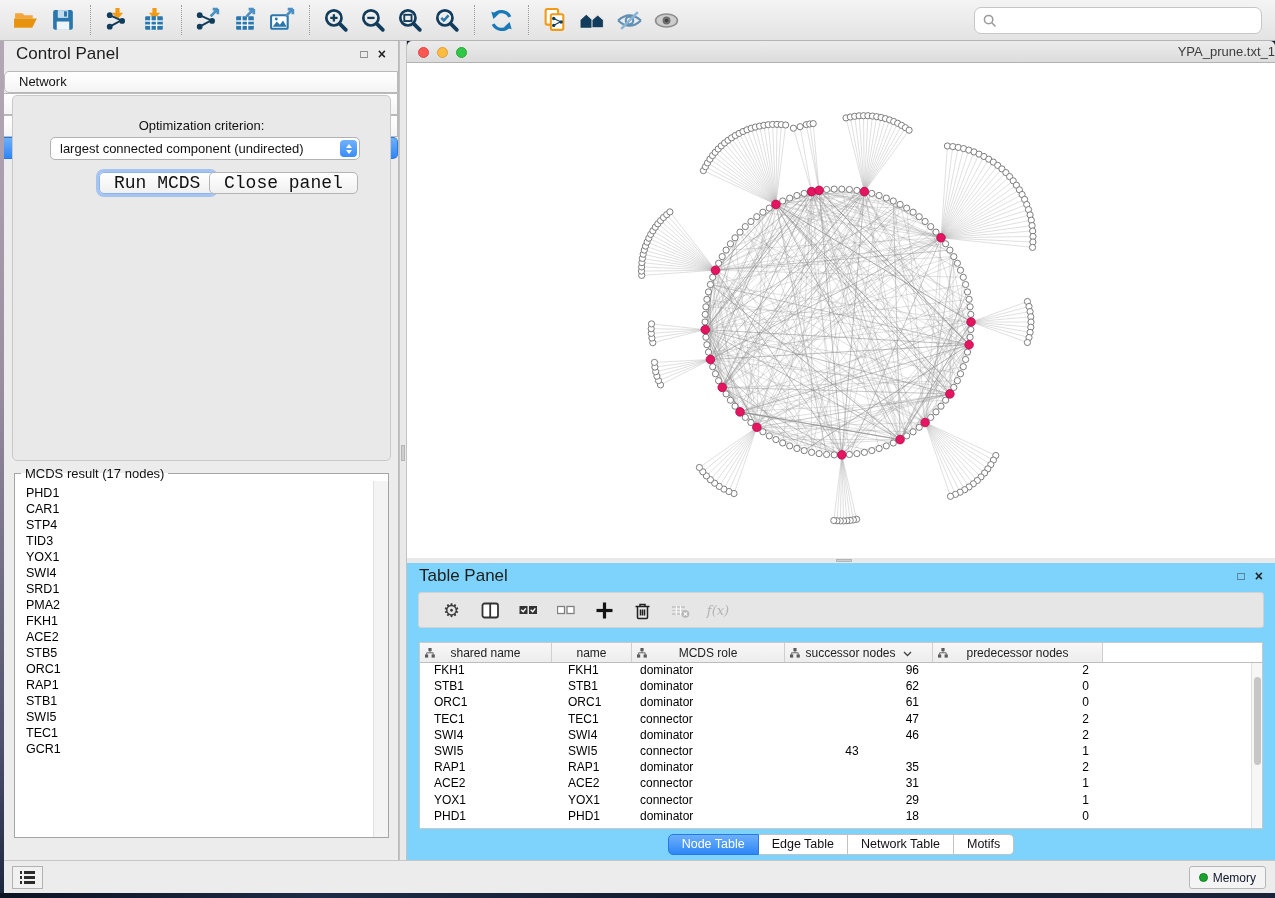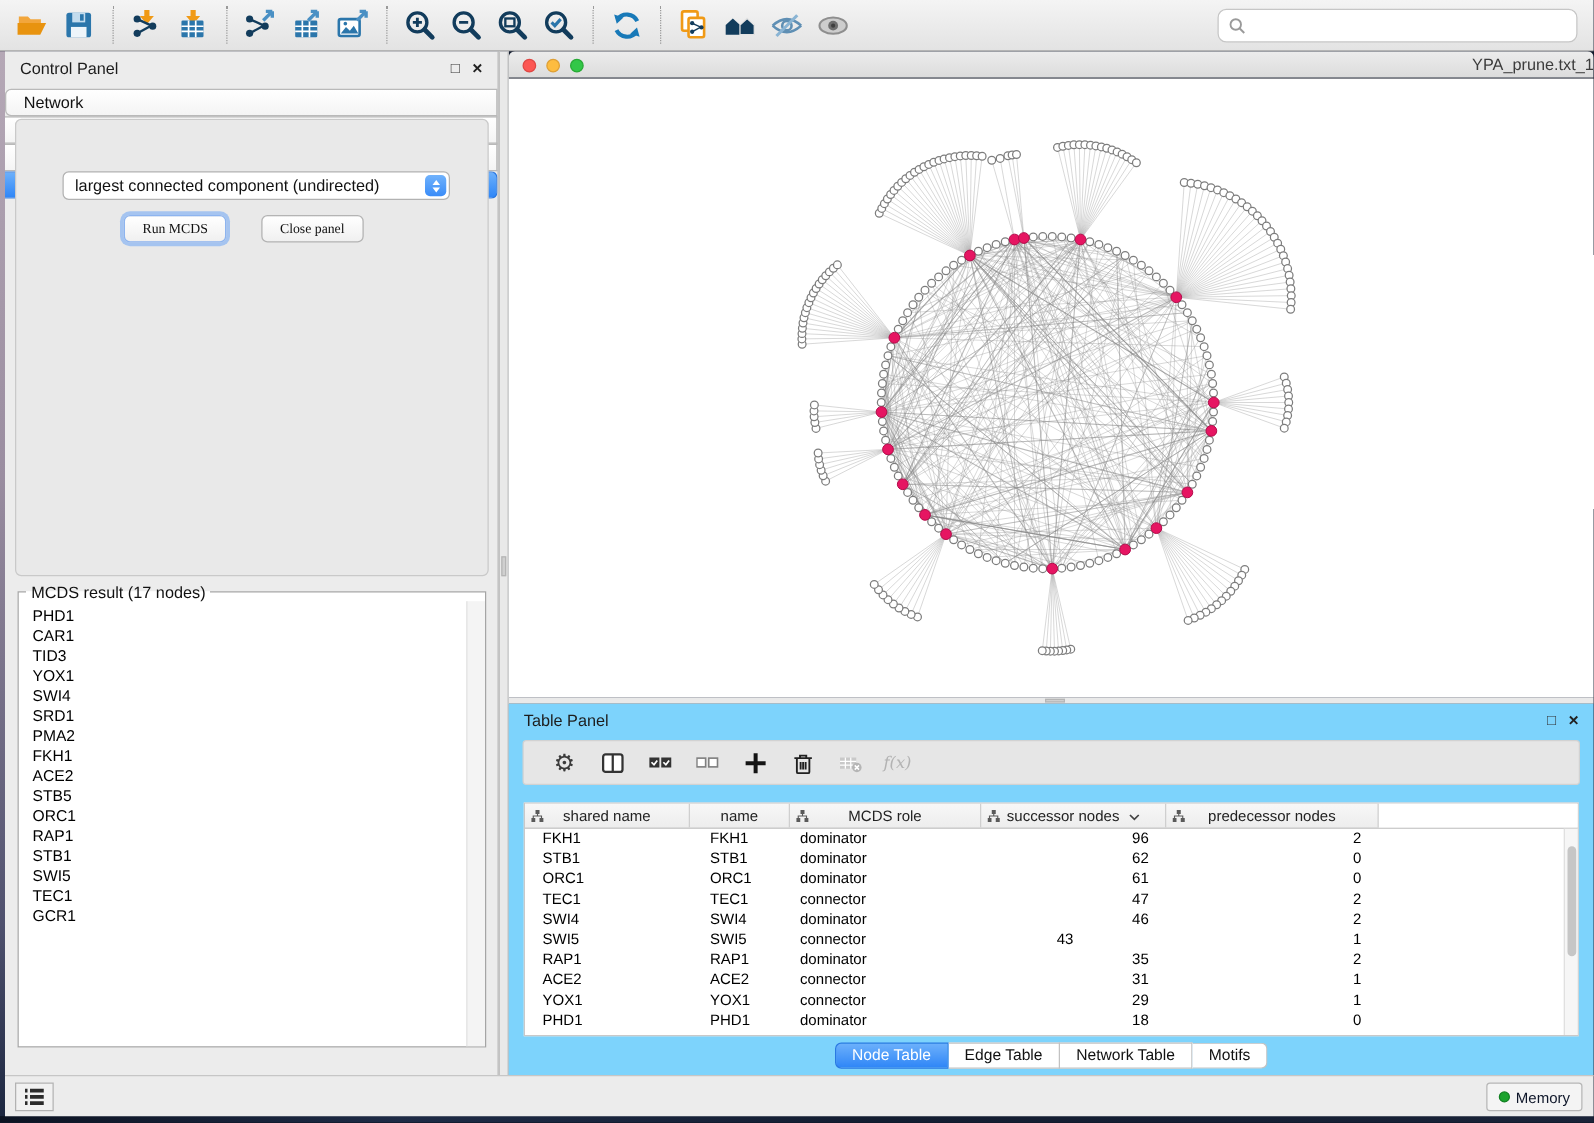--- a/index.html
+++ b/index.html
@@ -31,21 +31,21 @@
   
   #left-strip { position:absolute; left:0; top:41px; width:4px; height:852px;
     background:linear-gradient(#b5a8b6,#9a8da0 40%,#4f516e 82%,#1c2740); }
   #bottom-strip { position:absolute; left:0; top:893px; width:1275px; height:5px;
     background:linear-gradient(90deg,#0c1322,#1e2b46 25%,#131d31 55%,#27355335 75%,#1a2338); }
 
   
   #control-panel { position:absolute; left:4px; top:41px; width:395px; height:819px;
     background:#ececec; border-right:1px solid #b9b9b9; }
   .panel-titlebar { height:26px; display:flex; align-items:center; padding:0 12px; }
-  .panel-title { font-size:13px; color:#1d1d1d; flex:1; }
+  .panel-title { font-size:17px; color:#1d1d1d; flex:1; }
   .win-glyph { font-size:12px; color:#333; margin-left:10px; line-height:1; }
   .win-glyph.x { font-weight:bold; font-size:14px; color:#222; }
 
   #cp-tabs { position:absolute; left:0; top:30px; width:100%; display:flex; justify-content:center;flex-direction:column; }
   .cp-tab { background:linear-gradient(#ffffff,#f4f4f4); border:1px solid #b9b9b9; border-left:none;
     padding:2px 14px 3px; font-size:13px; color:#111; }
   .cp-tab:first-child { border-left:1px solid #b9b9b9; border-radius:5px 0 0 5px; }
   .cp-tab:last-child { border-radius:0 5px 5px 0; }
   .cp-tab.sel { background:linear-gradient(#6cb0fb,#2f86f7); color:#fff; border-color:#2a78e2; }
 
@@ -54,21 +54,21 @@
   #opt-label { position:absolute; left:0; top:22px; width:100%; text-align:center; font-size:13px; color:#111; }
   #opt-select { position:absolute; left:37px; top:41px; width:310px; height:23px; background:#fff;
     border:1px solid #b2b2b2; border-radius:5px; font-size:13px; color:#111;
     display:flex; align-items:center; padding-left:9px; }
   #opt-stepper { position:absolute; right:2px; top:2px; width:17px; height:17px; border-radius:4px;
     background:linear-gradient(#70b2fc,#3a8cf8); display:flex; flex-direction:column; align-items:center; justify-content:center; }
   .tri { width:0; height:0; border-left:3.5px solid transparent; border-right:3.5px solid transparent; }
   .tri.up { border-bottom:4px solid #fff; margin-bottom:2px; }
   .tri.dn { border-top:4px solid #fff; }
   .mac-btn { position:absolute; top:76px; height:22px; background:linear-gradient(#ffffff,#f0f0f0);
-    border:1px solid #b4b4b4; border-radius:5px; font-size:11px; color:#111; font-family:Liberation Serif, serif;
+    border:1px solid #b4b4b4; border-radius:5px; font-size:18px; color:#111; font-family:Liberation Mono, monospace;
     display:flex; align-items:center; justify-content:center; padding:0 14px; }
   #run-btn { left:86px; box-shadow:0 0 0 3px rgba(110,165,245,.55); border-color:#8db4ef; }
   #closep-btn { left:196px; }
 
   #mcds-fieldset { position:absolute; left:10px; top:425px; width:375px; height:372px;
     border:1px solid #a5a5a5; background:#fff; margin:0; padding:0; }
   #mcds-fieldset legend { font-size:13px; color:#111; margin-left:6px; padding:0 4px; background:transparent; }
   #mcds-list { position:absolute; left:0; top:0px; bottom:0; right:15px; overflow:hidden; padding:4px 0 0 11px; }
   .mcds-item { font-size:12.5px; color:#000; line-height:16px; }
   #mcds-scroll { position:absolute; right:0; top:0; bottom:0; width:15px; background:#f4f4f4; border-left:1px solid #e2e2e2; }
@@ -309,36 +309,38 @@
       <span class="win-glyph">□</span>
       <span class="win-glyph x">×</span>
     </div>
     <div id="cp-tabs">
         <div class="cp-tab">Network</div>
         <div class="cp-tab">Style</div>
         <div class="cp-tab">Select</div>
         <div class="cp-tab sel">MCDS</div>
       </div>
     <div id="cp-box">
+      <div id="opt-label">Optimization criterion:</div>
       <div id="opt-select">
         <span>largest connected component (undirected)</span>
         <span id="opt-stepper">
             <span class="tri up"></span>
             <span class="tri dn"></span>
           </span>
       </div>
       <div class="mac-btn" id="run-btn">Run MCDS</div>
       <div class="mac-btn" id="closep-btn">Close panel</div>
     </div>
     <fieldset id="mcds-fieldset">
       <legend>MCDS result (17 nodes)</legend>
       <div style="position:relative; width:100%; height:100%;">
         <div id="mcds-list">
             <div class="mcds-item">PHD1</div>
             <div class="mcds-item">CAR1</div>
+            <div class="mcds-item">STP4</div>
             <div class="mcds-item">TID3</div>
             <div class="mcds-item">YOX1</div>
             <div class="mcds-item">SWI4</div>
             <div class="mcds-item">SRD1</div>
             <div class="mcds-item">PMA2</div>
             <div class="mcds-item">FKH1</div>
             <div class="mcds-item">ACE2</div>
             <div class="mcds-item">STB5</div>
             <div class="mcds-item">ORC1</div>
             <div class="mcds-item">RAP1</div>

